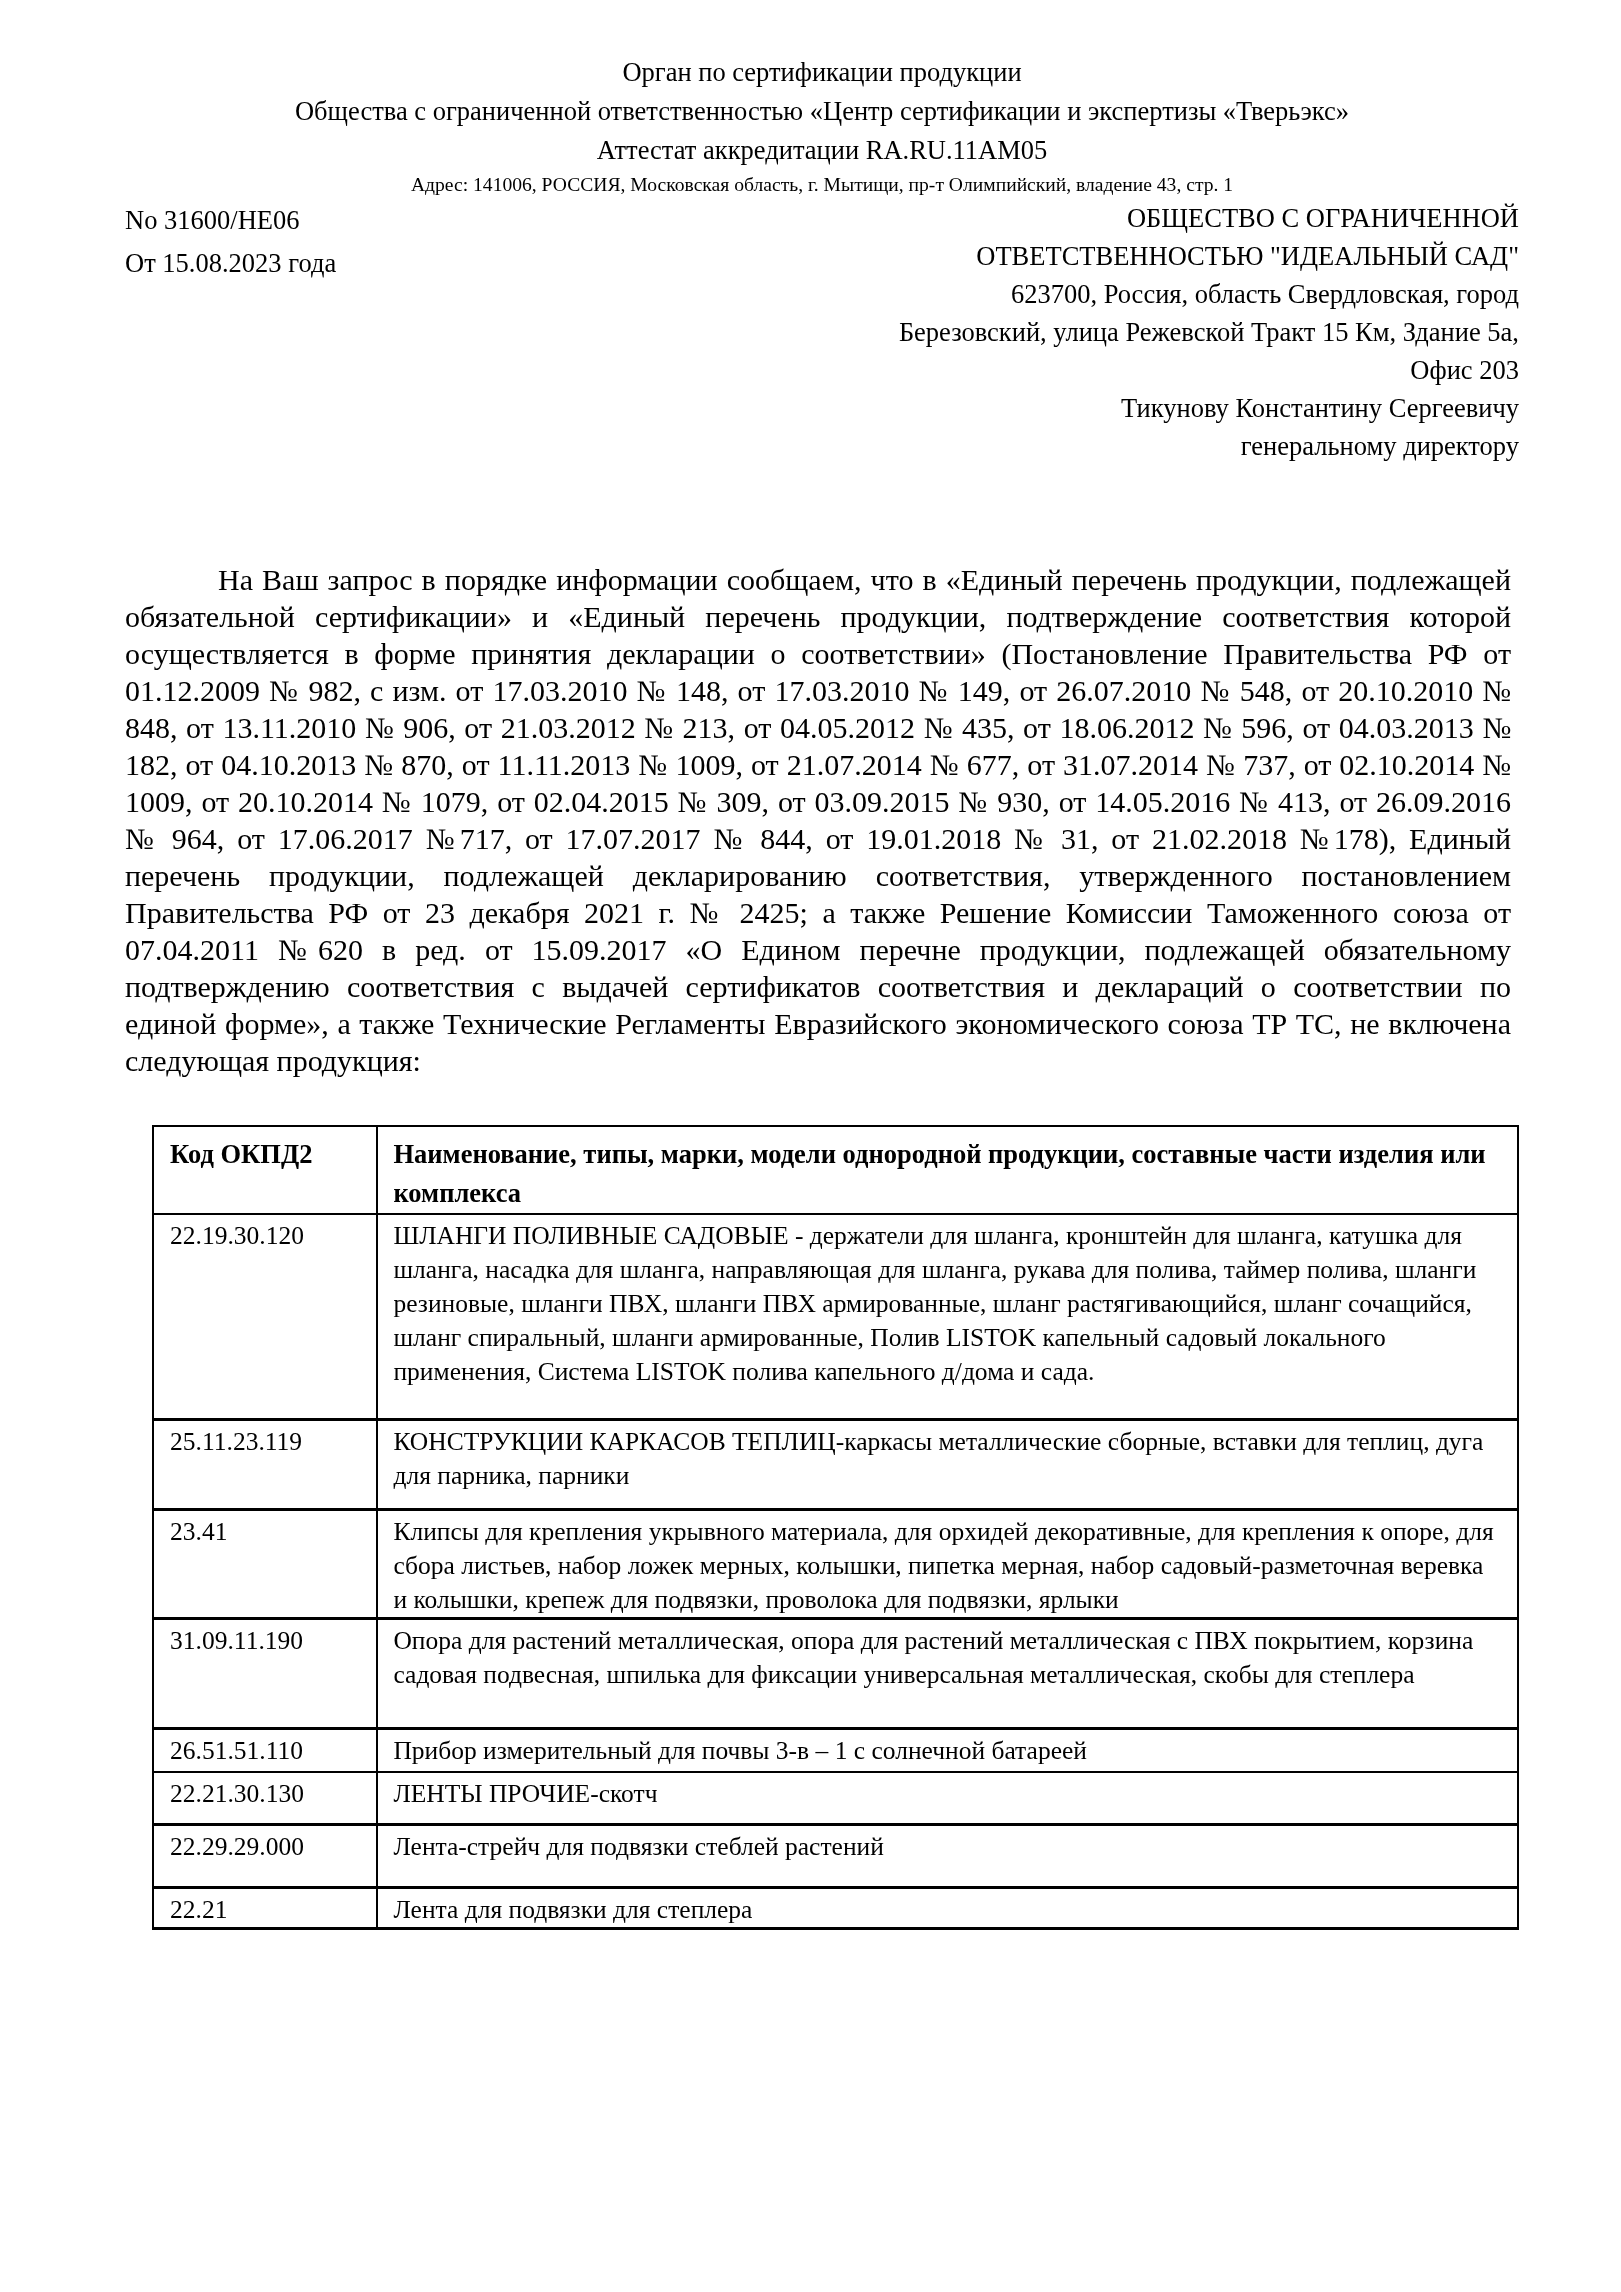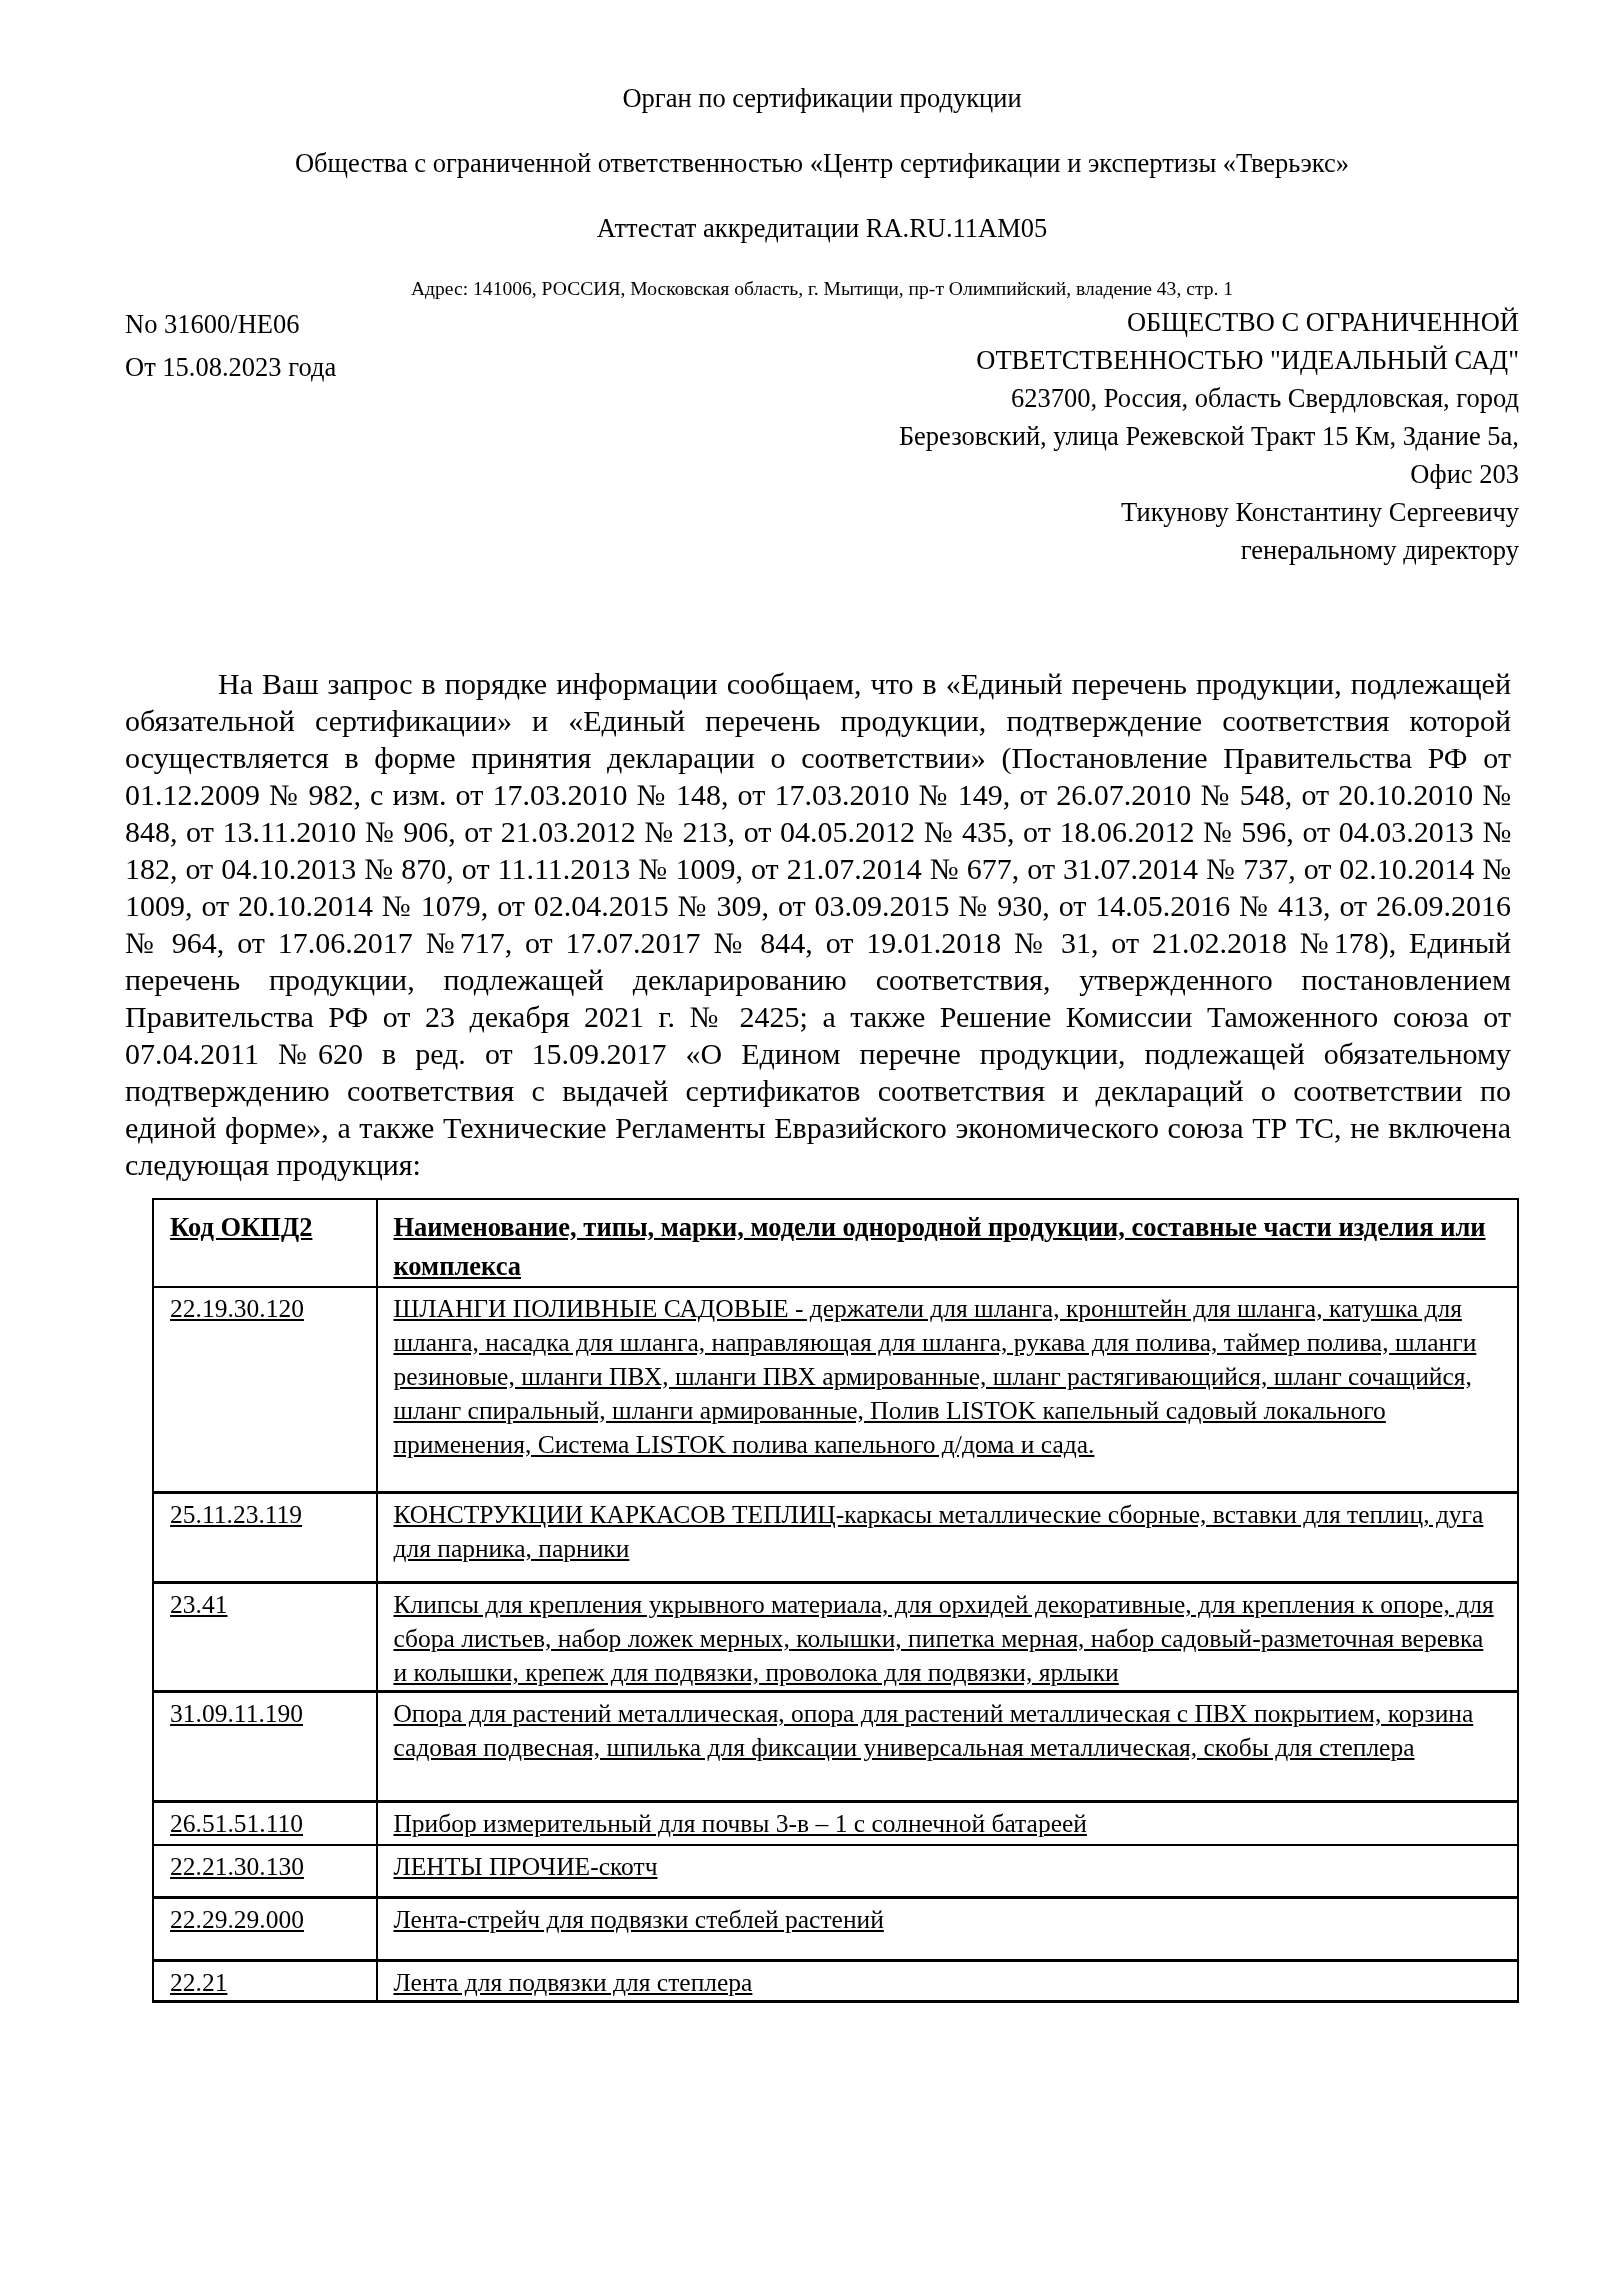--- a/index.html
+++ b/index.html
@@ -18,21 +18,20 @@
     padding: 53px 102px 0 125px;
     overflow: hidden;
   }
   
   .doc-header {
     text-align: center;
   }
   .h-line {
     font-size: 26.5px;
     line-height: 39px;
-    margin-top: 26px;
   }
   .h-line.small {
     font-size: 19.6px;
     line-height: 29px;
   }
   
   .ref-recipient {
     display: flex;
     align-items: flex-start;
   }
@@ -53,25 +52,24 @@
     margin: 96px 8px 0 0;
     font-size: 30px;
     line-height: 37px;
     text-align: justify;
     text-indent: 93px;
   }
   
   table.products {
     border-collapse: collapse;
     table-layout: fixed;
-    margin-top: 15px;
+    margin-top: 46px;
     margin-left: 27.4px;
     width: calc(100% - 27.4px);
     border: 2.9px solid #000;
-    text-decoration: underline;
   }
   table.products th,
   table.products td {
     border: 2px solid #000;
     vertical-align: top;
     text-align: left;
     padding: 3.9px 13.7px 0 15.7px;
     font-size: 25.5px;
     line-height: 34px;
     overflow: hidden;

